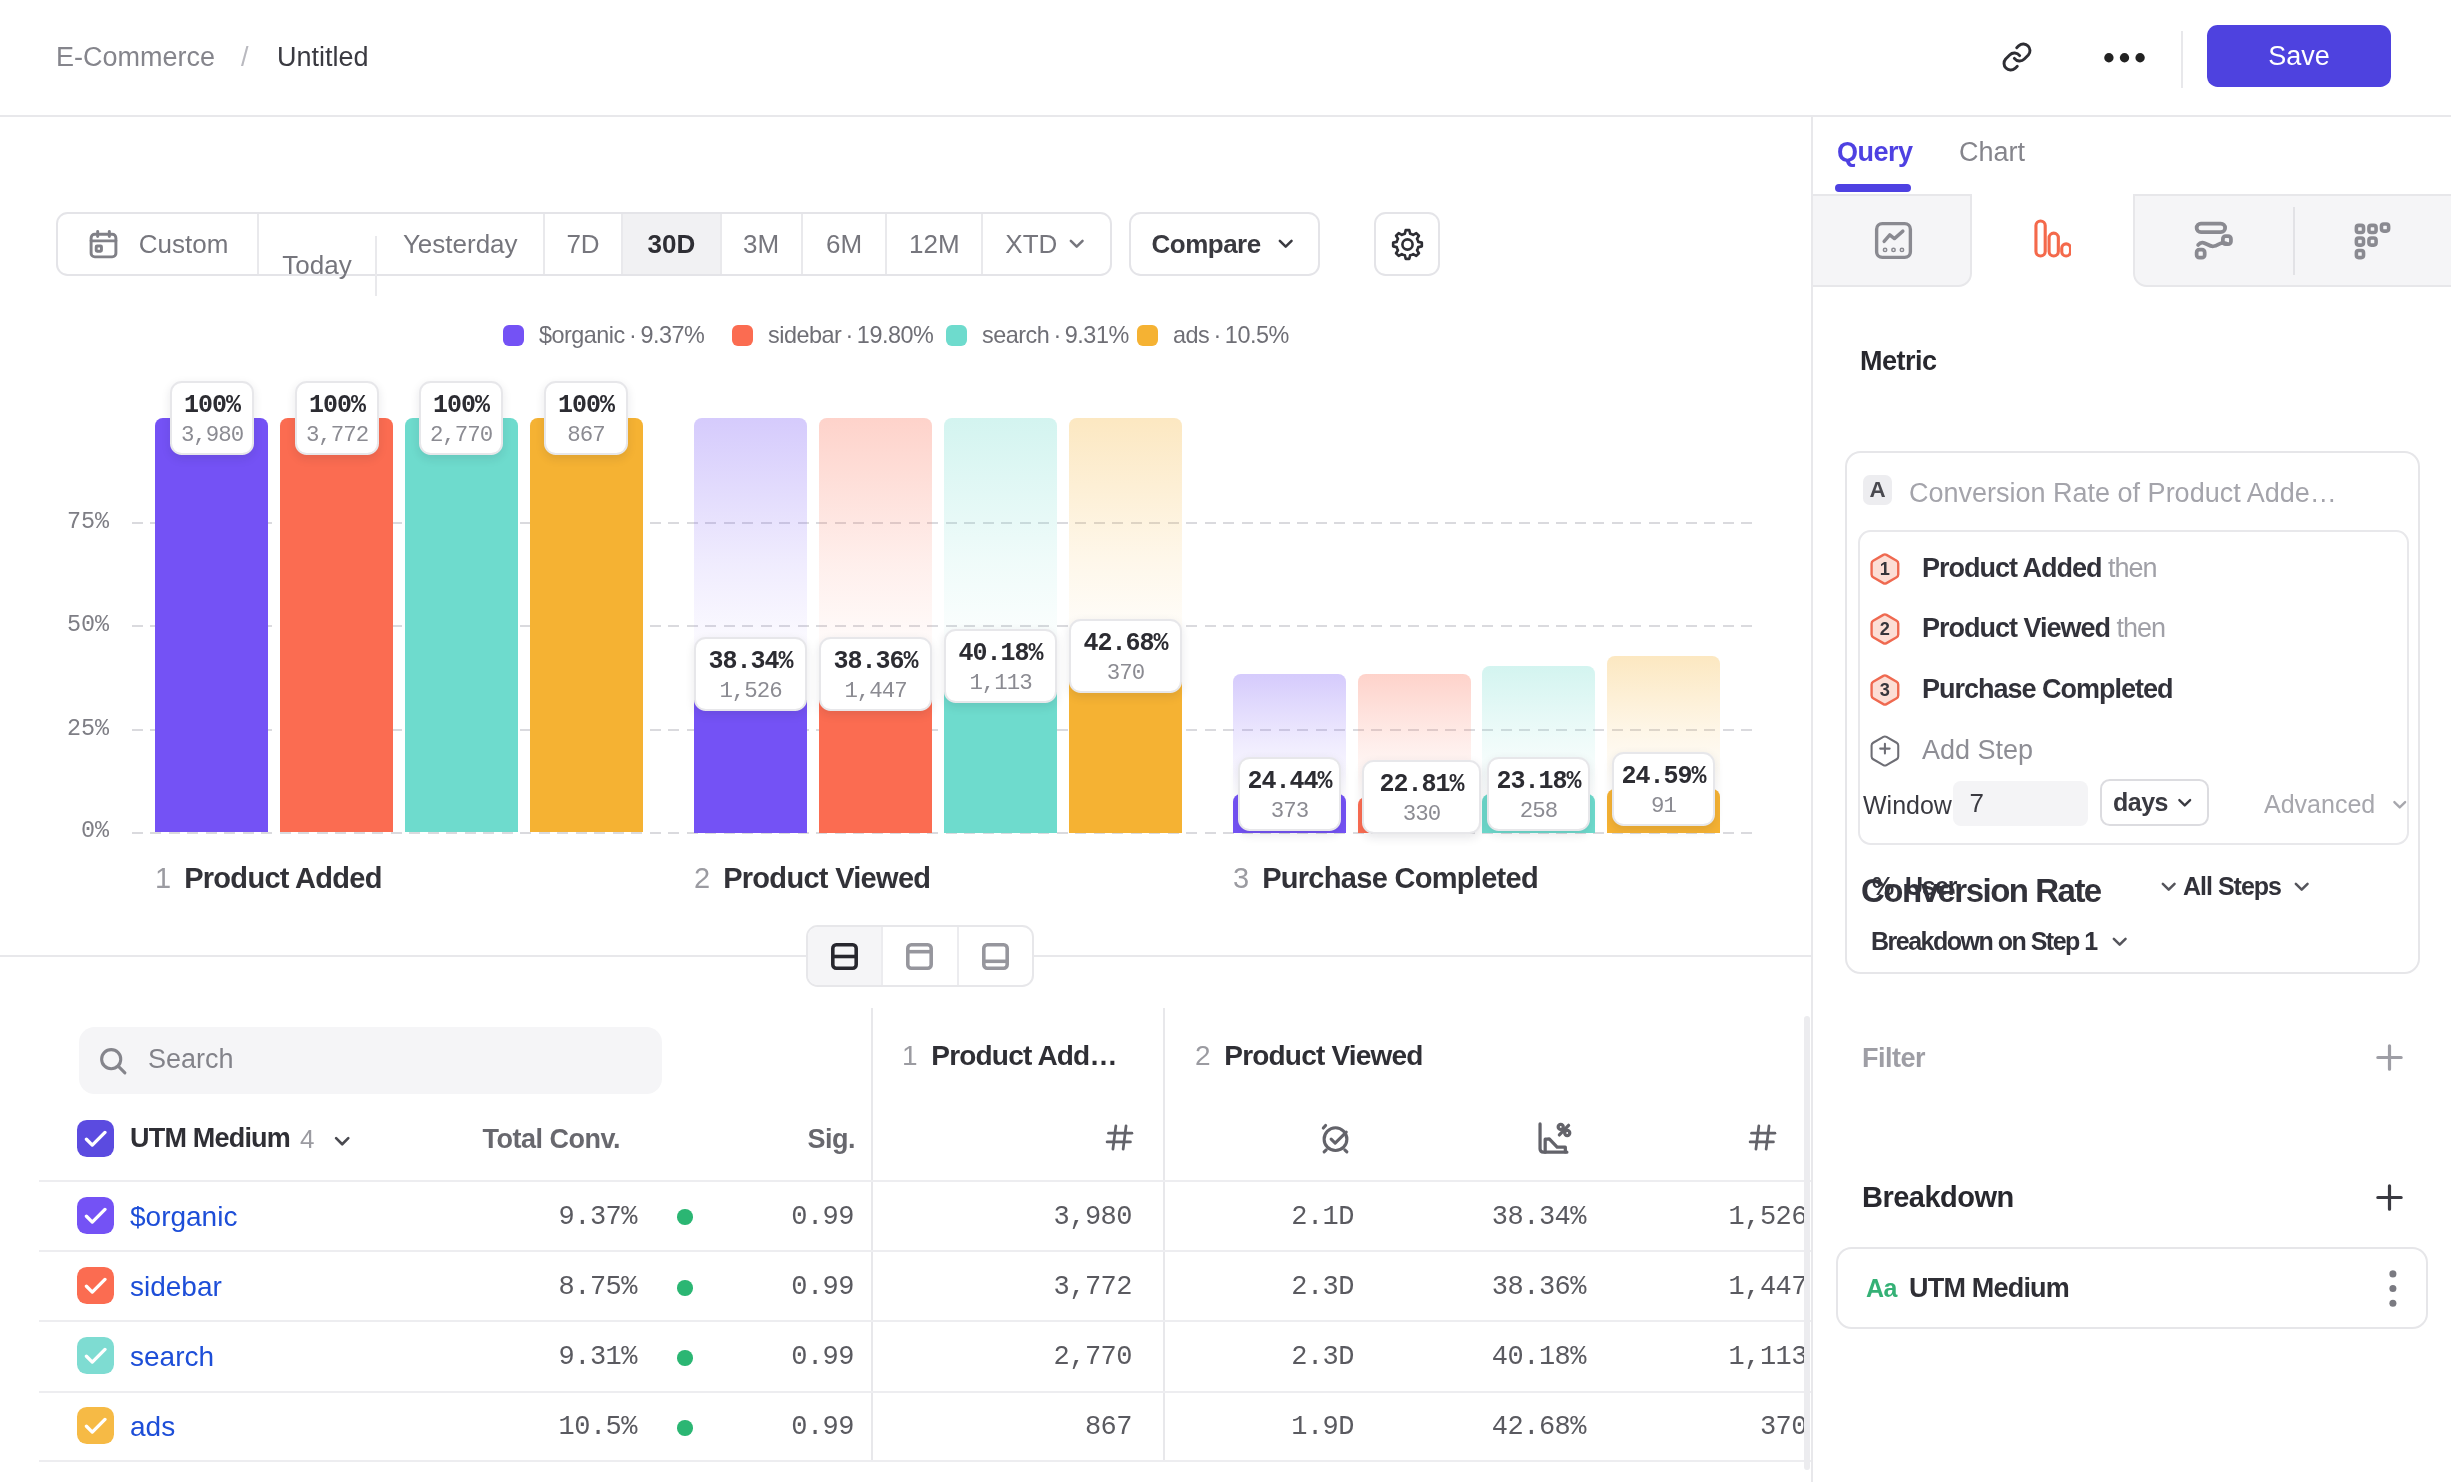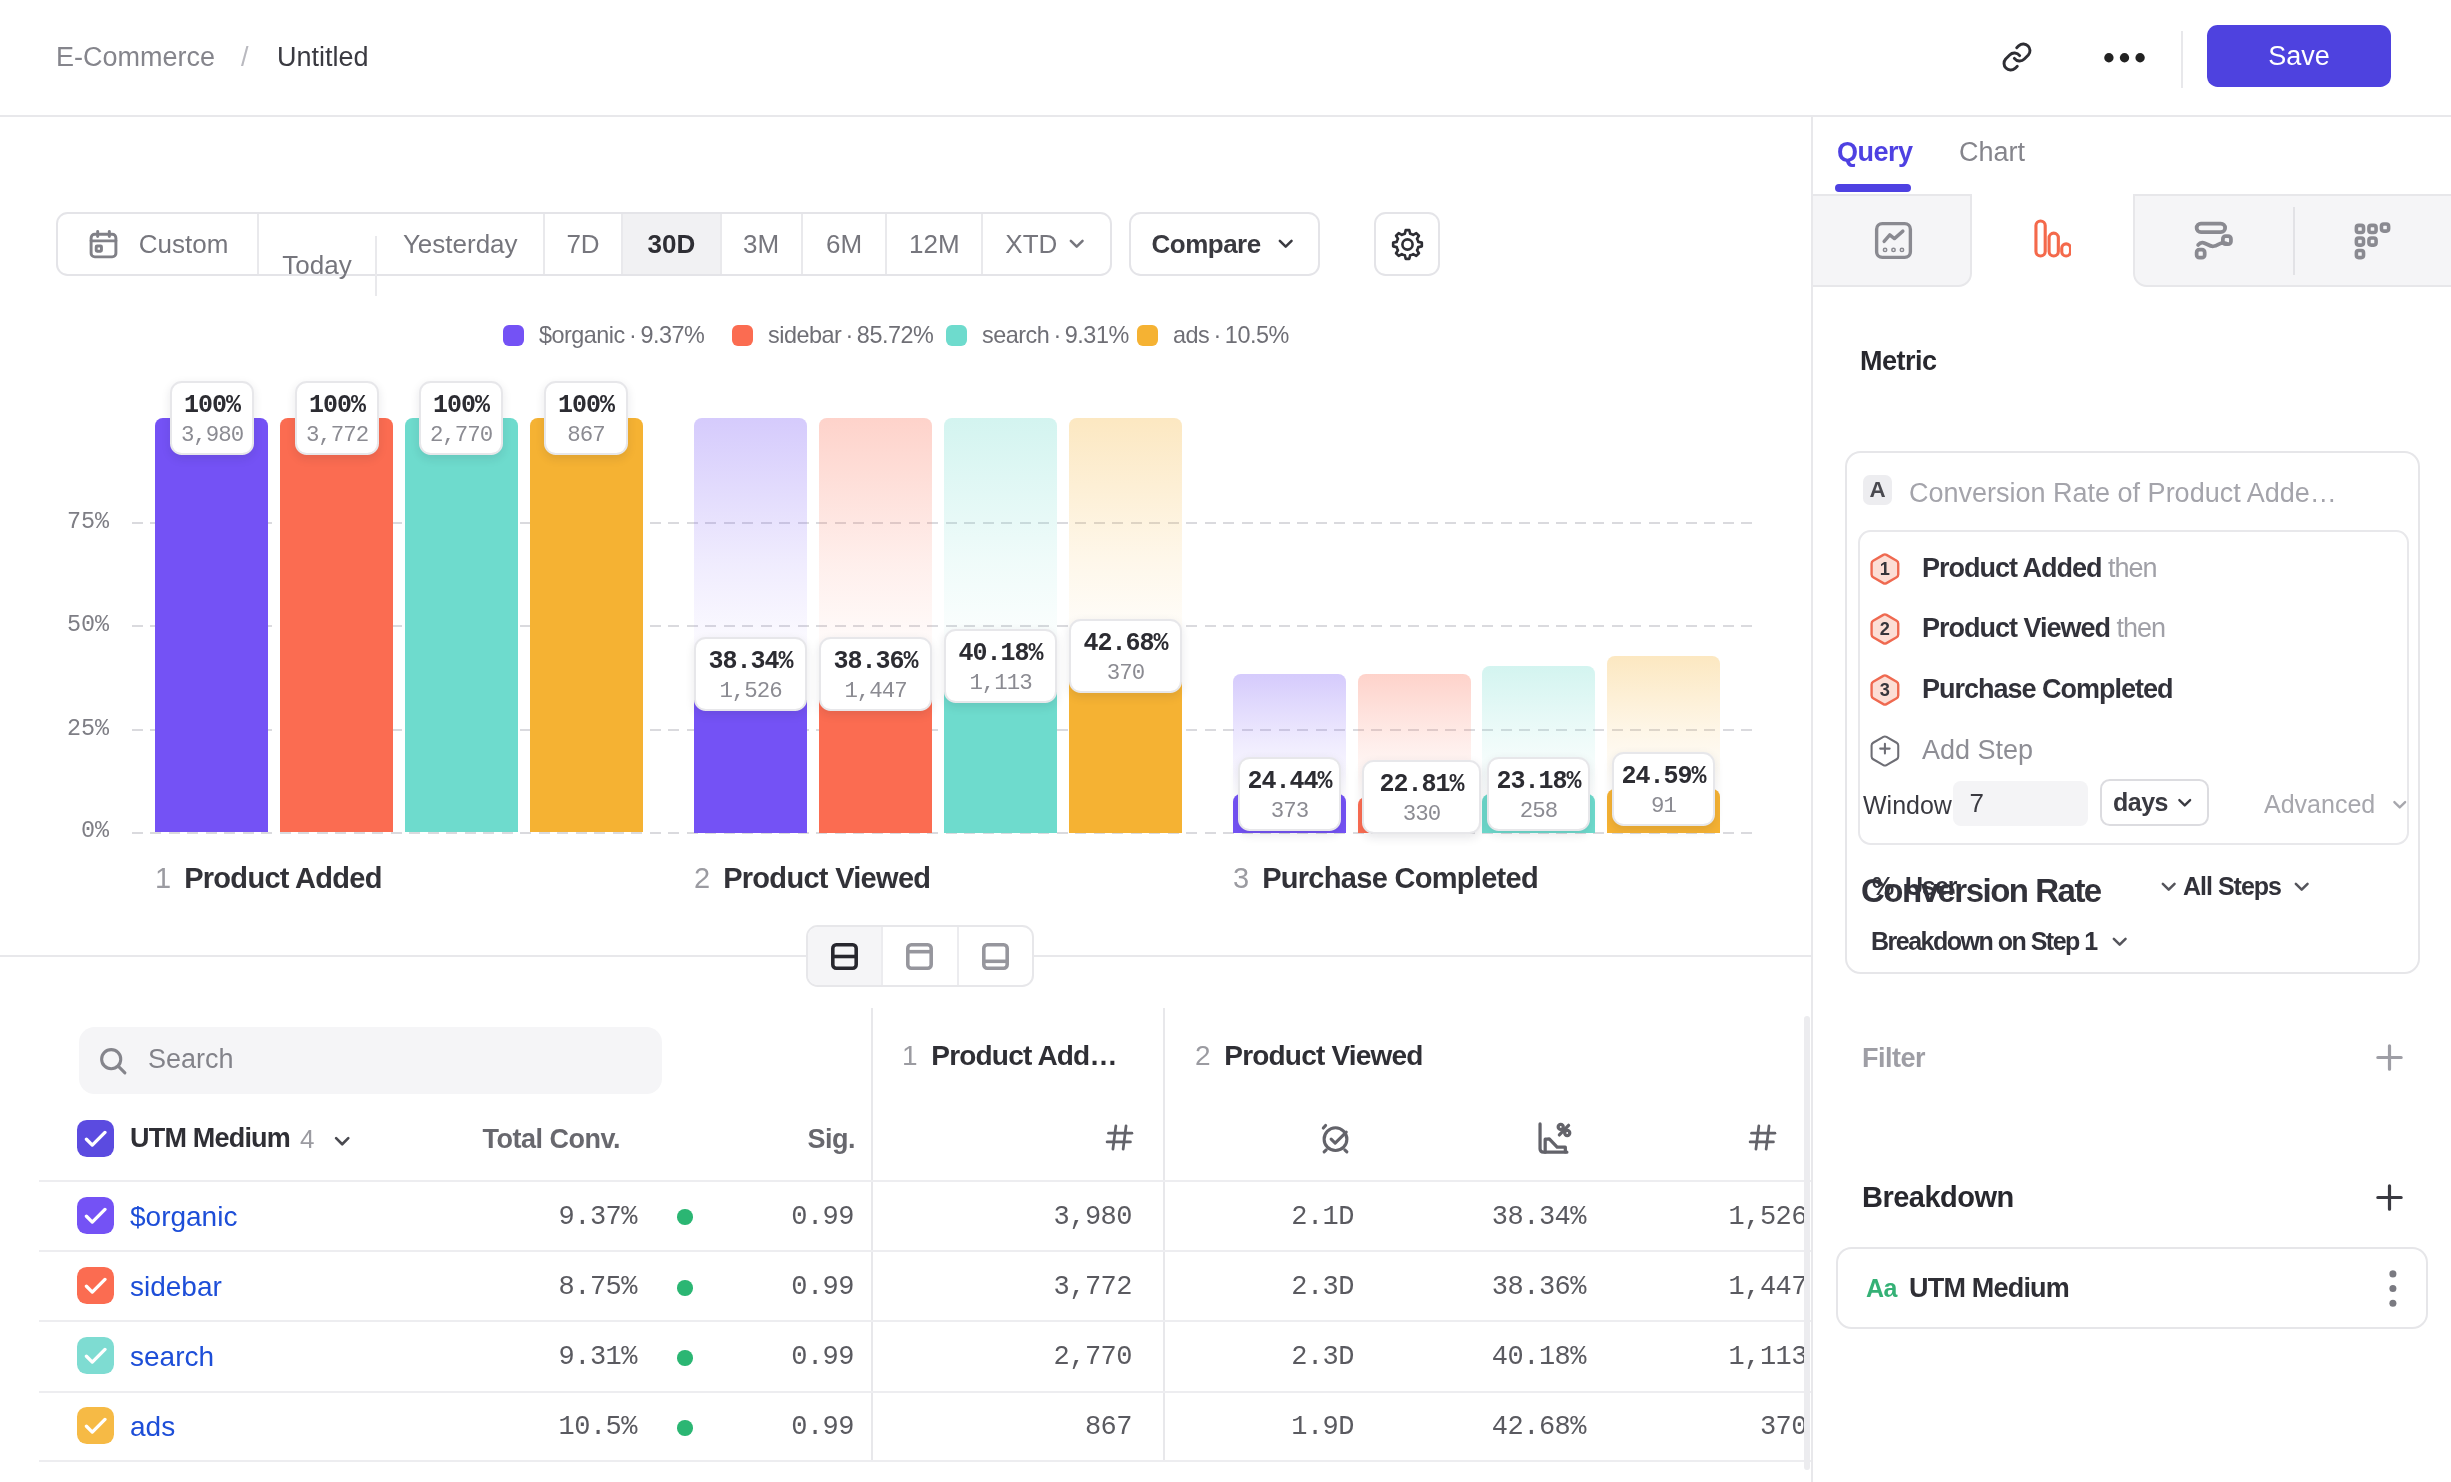--- a/index.html
+++ b/index.html
@@ -83,21 +83,21 @@
       </svg></div>
 <div class="ctl" style="left:1374px; width:66px; justify-content:center;">
   <svg width="37" height="37" viewBox="0 0 24 24" fill="none" stroke="#2e2e34" stroke-width="1.7" stroke-linejoin="round">
     <path d="M10.8 2.7h2.4l.5 2.3a7 7 0 0 1 2 .8l2-1.2 1.7 1.7-1.2 2a7 7 0 0 1 .8 2l2.3.5v2.4l-2.3.5a7 7 0 0 1-.8 2l1.2 2-1.7 1.7-2-1.2a7 7 0 0 1-2 .8l-.5 2.3h-2.4l-.5-2.3a7 7 0 0 1-2-.8l-2 1.2-1.7-1.7 1.2-2a7 7 0 0 1-.8-2l-2.3-.5v-2.4l2.3-.5a7 7 0 0 1 .8-2l-1.2-2 1.7-1.7 2 1.2a7 7 0 0 1 2-.8z"></path>
     <circle cx="12" cy="12" r="3.3"></circle>
       </svg>
     </div>
 <div class="sw" style="left:503px; background:#7452f5;"></div>
 <div class="leg" style="left:539px;">$organic · 9.37%</div>
 <div class="sw" style="left:732px; background:#fb6c51;"></div>
-<div class="leg" style="left:768px;">sidebar · 85.72%</div>
+<div class="leg" style="left:768px;">sidebar · 19.80%</div>
 <div class="sw" style="left:946px; background:#6edbcd;"></div>
 <div class="leg" style="left:982px;">search · 9.31%</div>
 <div class="sw" style="left:1137px; background:#f5b233;"></div>
 <div class="leg" style="left:1173px;">ads · 10.5%</div>
 <div class="ylab" style="left:31px; top:509px;">75%</div>
 <div class="ylab" style="left:31px; top:612px;">50%</div>
 <div class="ylab" style="left:31px; top:716px;">25%</div>
 <div class="ylab" style="left:31px; top:818px;">0%</div>
 <div class="gridline" style="top:522px;"></div>
 <div class="gridline" style="top:625px;"></div>

